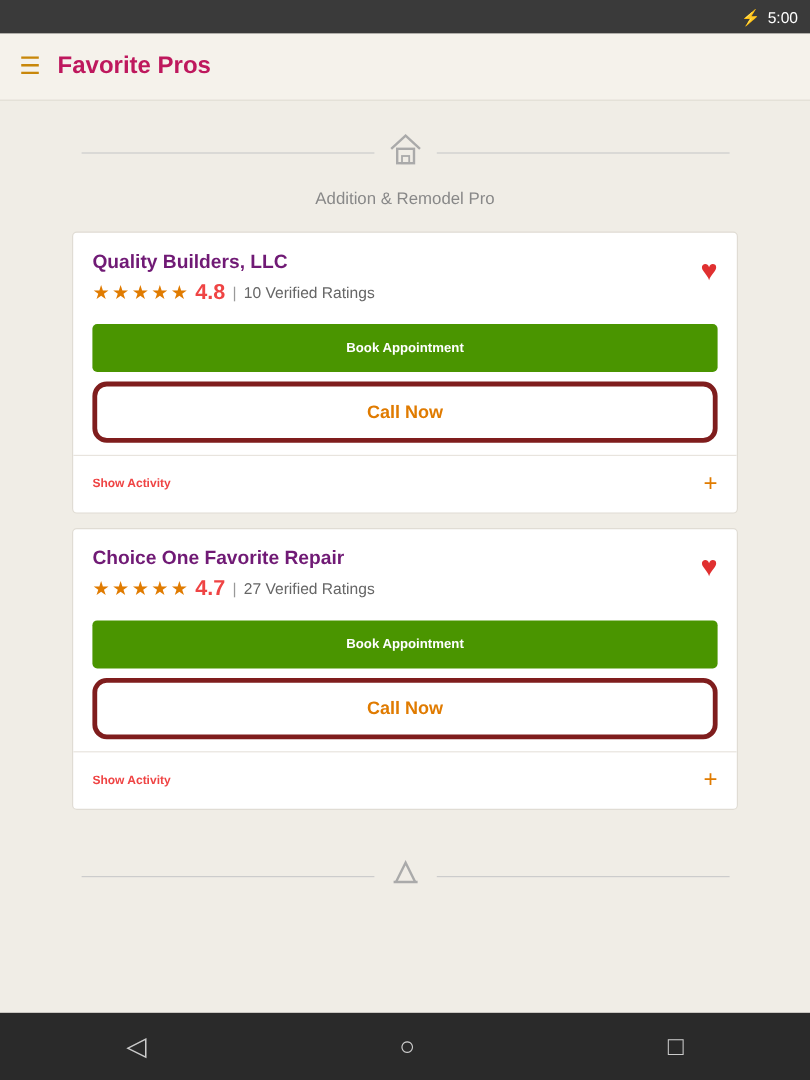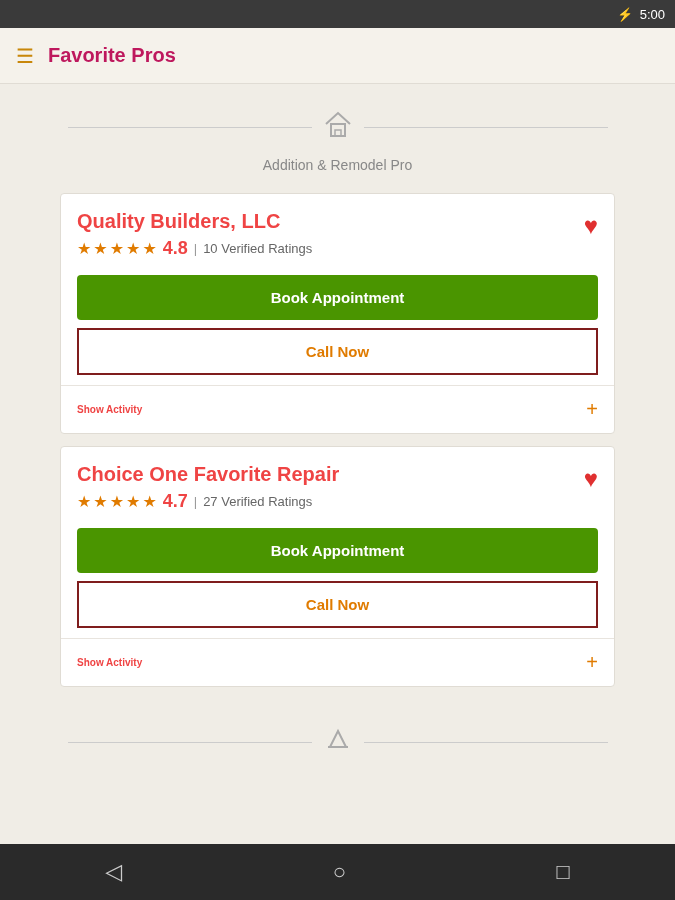--- a/index.html
+++ b/index.html
@@ -102,23 +102,23 @@
     }
 
     .card-header {
       display: flex;
       align-items: flex-start;
       justify-content: space-between;
       padding: 16px 16px 10px 16px;
     }
     .card-info {}
     .pro-name {
-      font-size: 20px;
+      font-size: 16px;
       font-weight: 700;
-      color: #ef4444;
+      color: #701a75;
       margin-bottom: 5px;
     }
     .rating-row {
       display: flex;
       align-items: center;
       gap: 6px;
     }
     .stars {
       display: flex;
       gap: 2px;
@@ -152,38 +152,38 @@
       font-size: 24px;
     }
 
     
     .btn-book {
       display: block;
       width: calc(100% - 32px);
       margin: 6px 16px 8px 16px;
       background: #4a9500;
       color: #fff;
-      font-size: 15px;
+      font-size: 11px;
       font-weight: 600;
       border: none;
       border-radius: 4px;
       padding: 14px;
       cursor: pointer;
       text-align: center;
     }
     .btn-call {
       display: block;
       width: calc(100% - 32px);
       margin: 0 16px 10px 16px;
       background: #fff;
       color: #e07b00;
       font-size: 15px;
       font-weight: 600;
-      border: 2px solid #7f1d1d;
-      border-radius: 0;
+      border: 4px solid #7f1d1d;
+      border-radius: 12px;
       padding: 13px;
       cursor: pointer;
       text-align: center;
     }
 
     
     .card-footer {
       border-top: 1px solid #e8e4de;
       display: flex;
       align-items: center;

